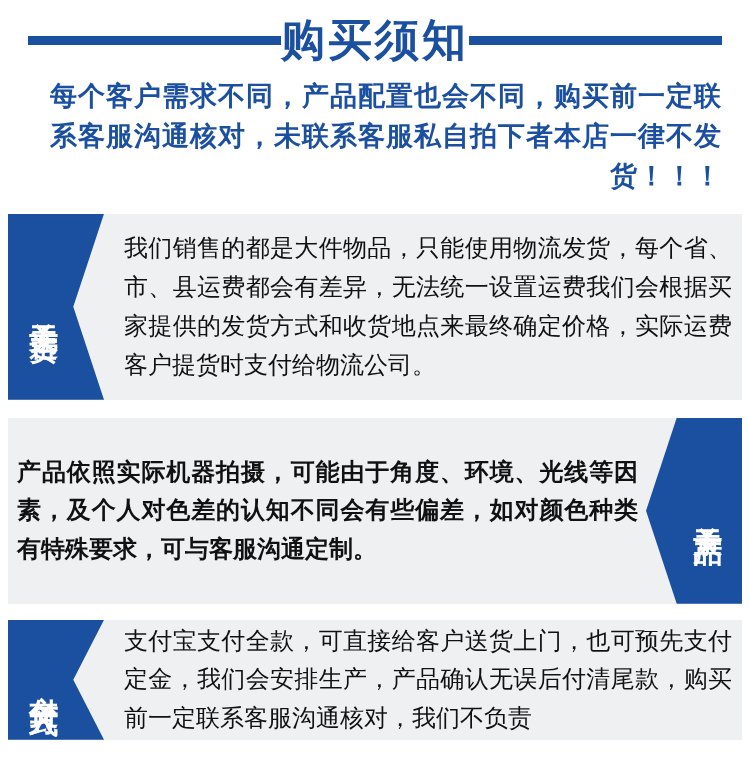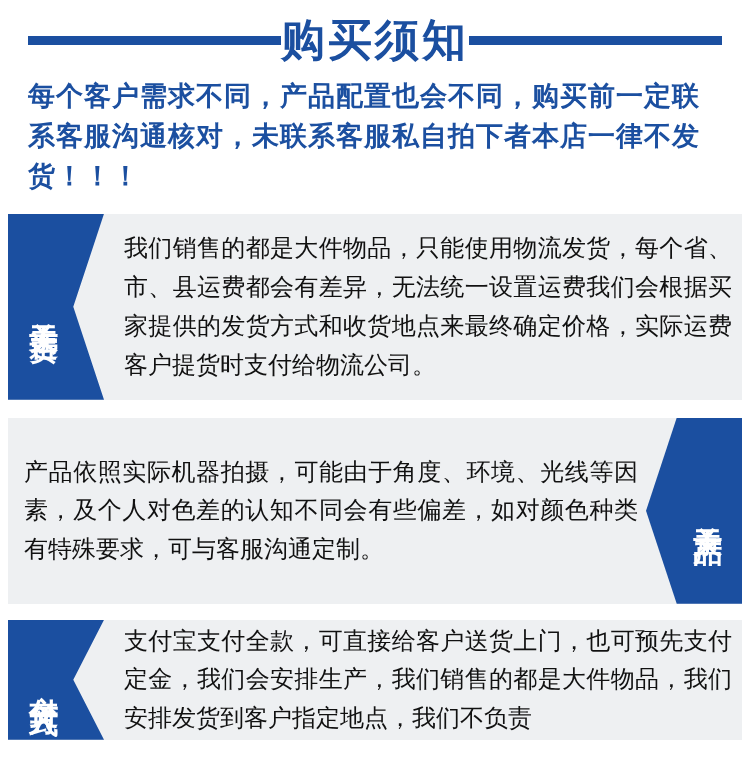--- a/index.html
+++ b/index.html
@@ -44,21 +44,21 @@
     white-space: nowrap;
     flex: 0 0 auto;
   }
   .subtitle {
     margin-top: 14px;
     color: #1b4fa0;
     font-size: 27px;
     font-weight: bold;
     line-height: 1.48;
     letter-spacing: 1px;
-    text-align: left;
+    text-align: right;
   }
 
   
   .section {
     position: relative;
     margin-top: 18px;
     height: 186px;
   }
   .section-inner {
     position: absolute;
@@ -113,23 +113,24 @@
     align-items: center;
     box-sizing: border-box;
   }
   .body-left-tab {
     left: 112px;
     right: 18px;
     padding-left: 6px;
     margin-left: 6px;
   }
   .body-right-tab {
-    left: 18px;
+    left: 11px;
     right: 112px;
     padding-left: 6px;
+    font-weight: bold;
   }
   .body-text p {
     margin: 0;
     text-align: justify;
     text-indent: 0;
   }
 
   
   .section-last {
     margin-top: 16px;
@@ -170,17 +171,17 @@
       <p>产品依照实际机器拍摄，可能由于角度、环境、光线等因素，及个人对色差的认知不同会有些偏差，如对颜色种类有特殊要求，可与客服沟通定制。</p>
     </div>
   </div>
 
   <div class="section section-last">
     <div class="section-inner"></div>
     <div class="tab tab-left">
       <span class="tab-text">交付方式</span>
     </div>
     <div class="body-text body-left-tab">
-      <p>支付宝支付全款，可直接给客户送货上门，也可预先支付定金，我们会安排生产，我们销售的都是大件物品，我们安排发货到客户指定地点，我们不负责</p>
+      <p>支付宝支付全款，可直接给客户送货上门，也可预先支付定金，我们会安排生产，产品确认无误后付清尾款，购买前一定联系客服沟通核对，我们不负责</p>
     </div>
   </div>
 
 </div>
 
 </body></html>

